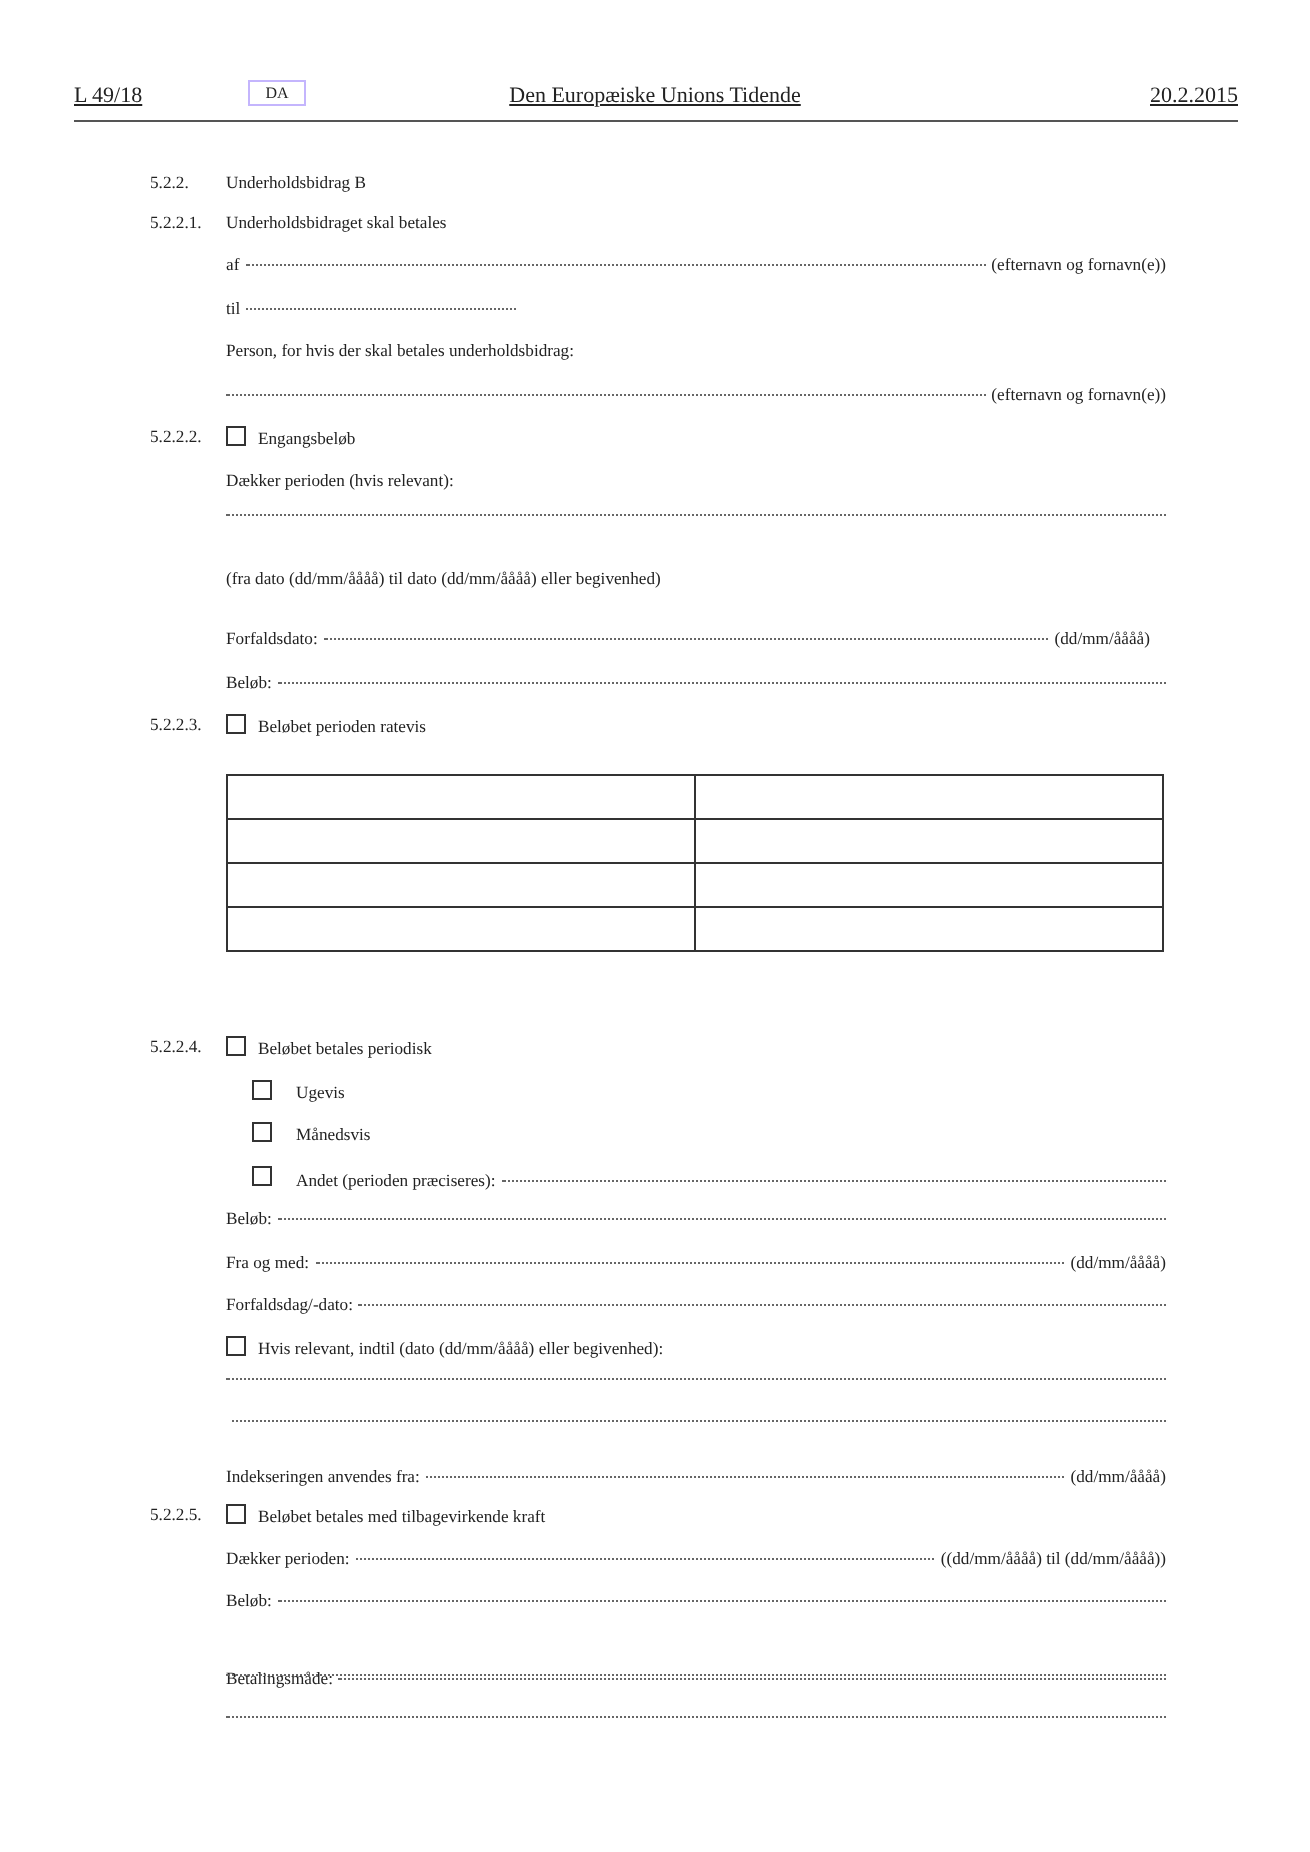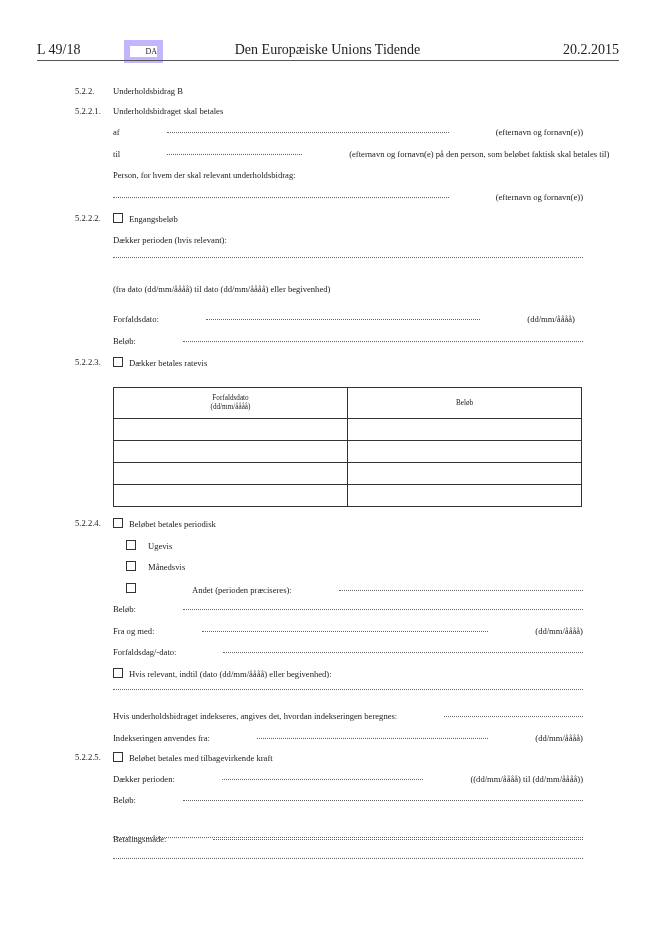--- a/index.html
+++ b/index.html
@@ -1,26 +1,26 @@
 <!DOCTYPE html>
 <html><head>
 <meta charset="utf-8">
 <style>
   html, body { margin: 0; padding: 0; background: #fff; }
   body { width: 655px; height: 926px; position: relative; overflow: hidden;
          font-family: "Liberation Serif", "DejaVu Serif", serif; color: #222; font-size: 8.6px; }
   .abs { position: absolute; white-space: nowrap; }
-  .hdr { top: 42px; font-size: 14px; }
+  .hdr { top: 42px; font-size: 11px; text-decoration: underline; }
   .hdr-rule { position: absolute; left: 37px; right: 36px; top: 60px; border-top: 1px solid #555; }
-  .lang-box { position: absolute; left: 124px; top: 40px; width: 27px; height: 11px; border: 6px solid #c4b5fd;
-              font-size: 8px; text-align: right; line-height: 11px; }
+  .lang-box { position: absolute; left: 124px; top: 40px; width: 27px; height: 11px; border: 1px solid #c4b5fd;
+              font-size: 8px; text-align: center; line-height: 11px; }
   .num { left: 75px; }
   .ind { left: 113px; }
   .it { }
-  .line { position: absolute; display: flex; align-items: baseline; white-space: nowrap; gap: 44px; }
+  .line { position: absolute; display: flex; align-items: baseline; white-space: nowrap; }
   .dots { flex: 1; border-bottom: 1px dotted #666; margin: 0 3px; height: 1px; position: relative; top: -2px; }
   .dots.nol { margin-left: 0; }
   .dots.nor { margin-right: 0; }
   .cb { display: inline-block; width: 8px; height: 8px; border: 1px solid #333; vertical-align: -1px; margin-right: 6px; }
   table.rates { position: absolute; left: 113px; top: 387px; width: 469px; border-collapse: collapse; }
   table.rates td, table.rates th { border: 1px solid #333; font-weight: normal; font-size: 7.2px; text-align: center; padding: 0; }
   table.rates th { height: 30px; line-height: 9px; }
   table.rates td { height: 21px; }
 </style>
 </head>
@@ -39,23 +39,22 @@
 <div class="abs ind" style="top:106px">Underholdsbidraget skal betales</div>
 
 <div class="line" style="left:113px;right:72px;top:127px">
   <span>af</span>
   <span class="dots"></span>
   <span>(efternavn og fornavn(e))</span>
 </div>
 <div class="line" style="left:113px;right:72px;top:149px">
   <span>til</span>
   <span class="dots" style="flex:0 0 135px"></span>
-  <span>(efternavn og fornavn(e) på den person, som beløbet faktisk skal betales til)</span>
 </div>
-<div class="abs ind" style="top:170px">Person, for hvem der skal relevant underholdsbidrag:</div>
+<div class="abs ind" style="top:170px">Person, for hvis der skal betales underholdsbidrag:</div>
 <div class="line" style="left:113px;right:72px;top:192px">
   <span class="dots nol"></span>
   <span>(efternavn og fornavn(e))</span>
 </div>
 
 <div class="abs num" style="top:213px">5.2.2.2.</div>
 <div class="abs ind" style="top:213px">
   <span class="cb"></span><span>Engangsbeløb</span>
 </div>
 <div class="abs ind" style="top:235px">Dækker perioden (hvis relevant):</div>
@@ -68,32 +67,25 @@
   <span class="dots"></span>
   <span>(dd/mm/åååå)</span>
 </div>
 <div class="line" style="left:113px;right:72px;top:336px">
   <span>Beløb:</span>
   <span class="dots nor"></span>
 </div>
 
 <div class="abs num" style="top:357px">5.2.2.3.</div>
 <div class="abs ind" style="top:357px">
-  <span class="cb"></span><span>Dækker betales ratevis</span>
+  <span class="cb"></span><span>Beløbet perioden ratevis</span>
 </div>
 
 <table class="rates">
   <tbody>
-      <tr>
-    <th style="width:50%">
-      <span>Forfaldsdato</span><br>
-      <span>(dd/mm/åååå)</span>
-    </th>
-    <th>Beløb</th>
-  </tr>
   <tr>
         <td></td>
         <td></td>
       </tr>
   <tr>
         <td></td>
         <td></td>
       </tr>
   <tr>
         <td></td>
@@ -134,21 +126,20 @@
   <span>Forfaldsdag/-dato:</span>
   <span class="dots nor"></span>
 </div>
 <div class="abs ind" style="top:668px">
   <span class="cb"></span><span>Hvis relevant, indtil (dato (dd/mm/åååå) eller begivenhed):</span>
 </div>
 <div class="line" style="left:113px;right:72px;top:690px">
   <span class="dots nol nor"></span>
 </div>
 <div class="line" style="left:113px;right:72px;top:711px">
-  <span>Hvis underholdsbidraget indekseres, angives det, hvordan indekseringen beregnes:</span>
   <span class="dots nor"></span>
 </div>
 <div class="line" style="left:113px;right:72px;top:733px">
   <span>Indekseringen anvendes fra:</span>
   <span class="dots"></span>
   <span>(dd/mm/åååå)</span>
 </div>
 
 <div class="abs num" style="top:752px">5.2.2.5.</div>
 <div class="abs ind" style="top:752px">

